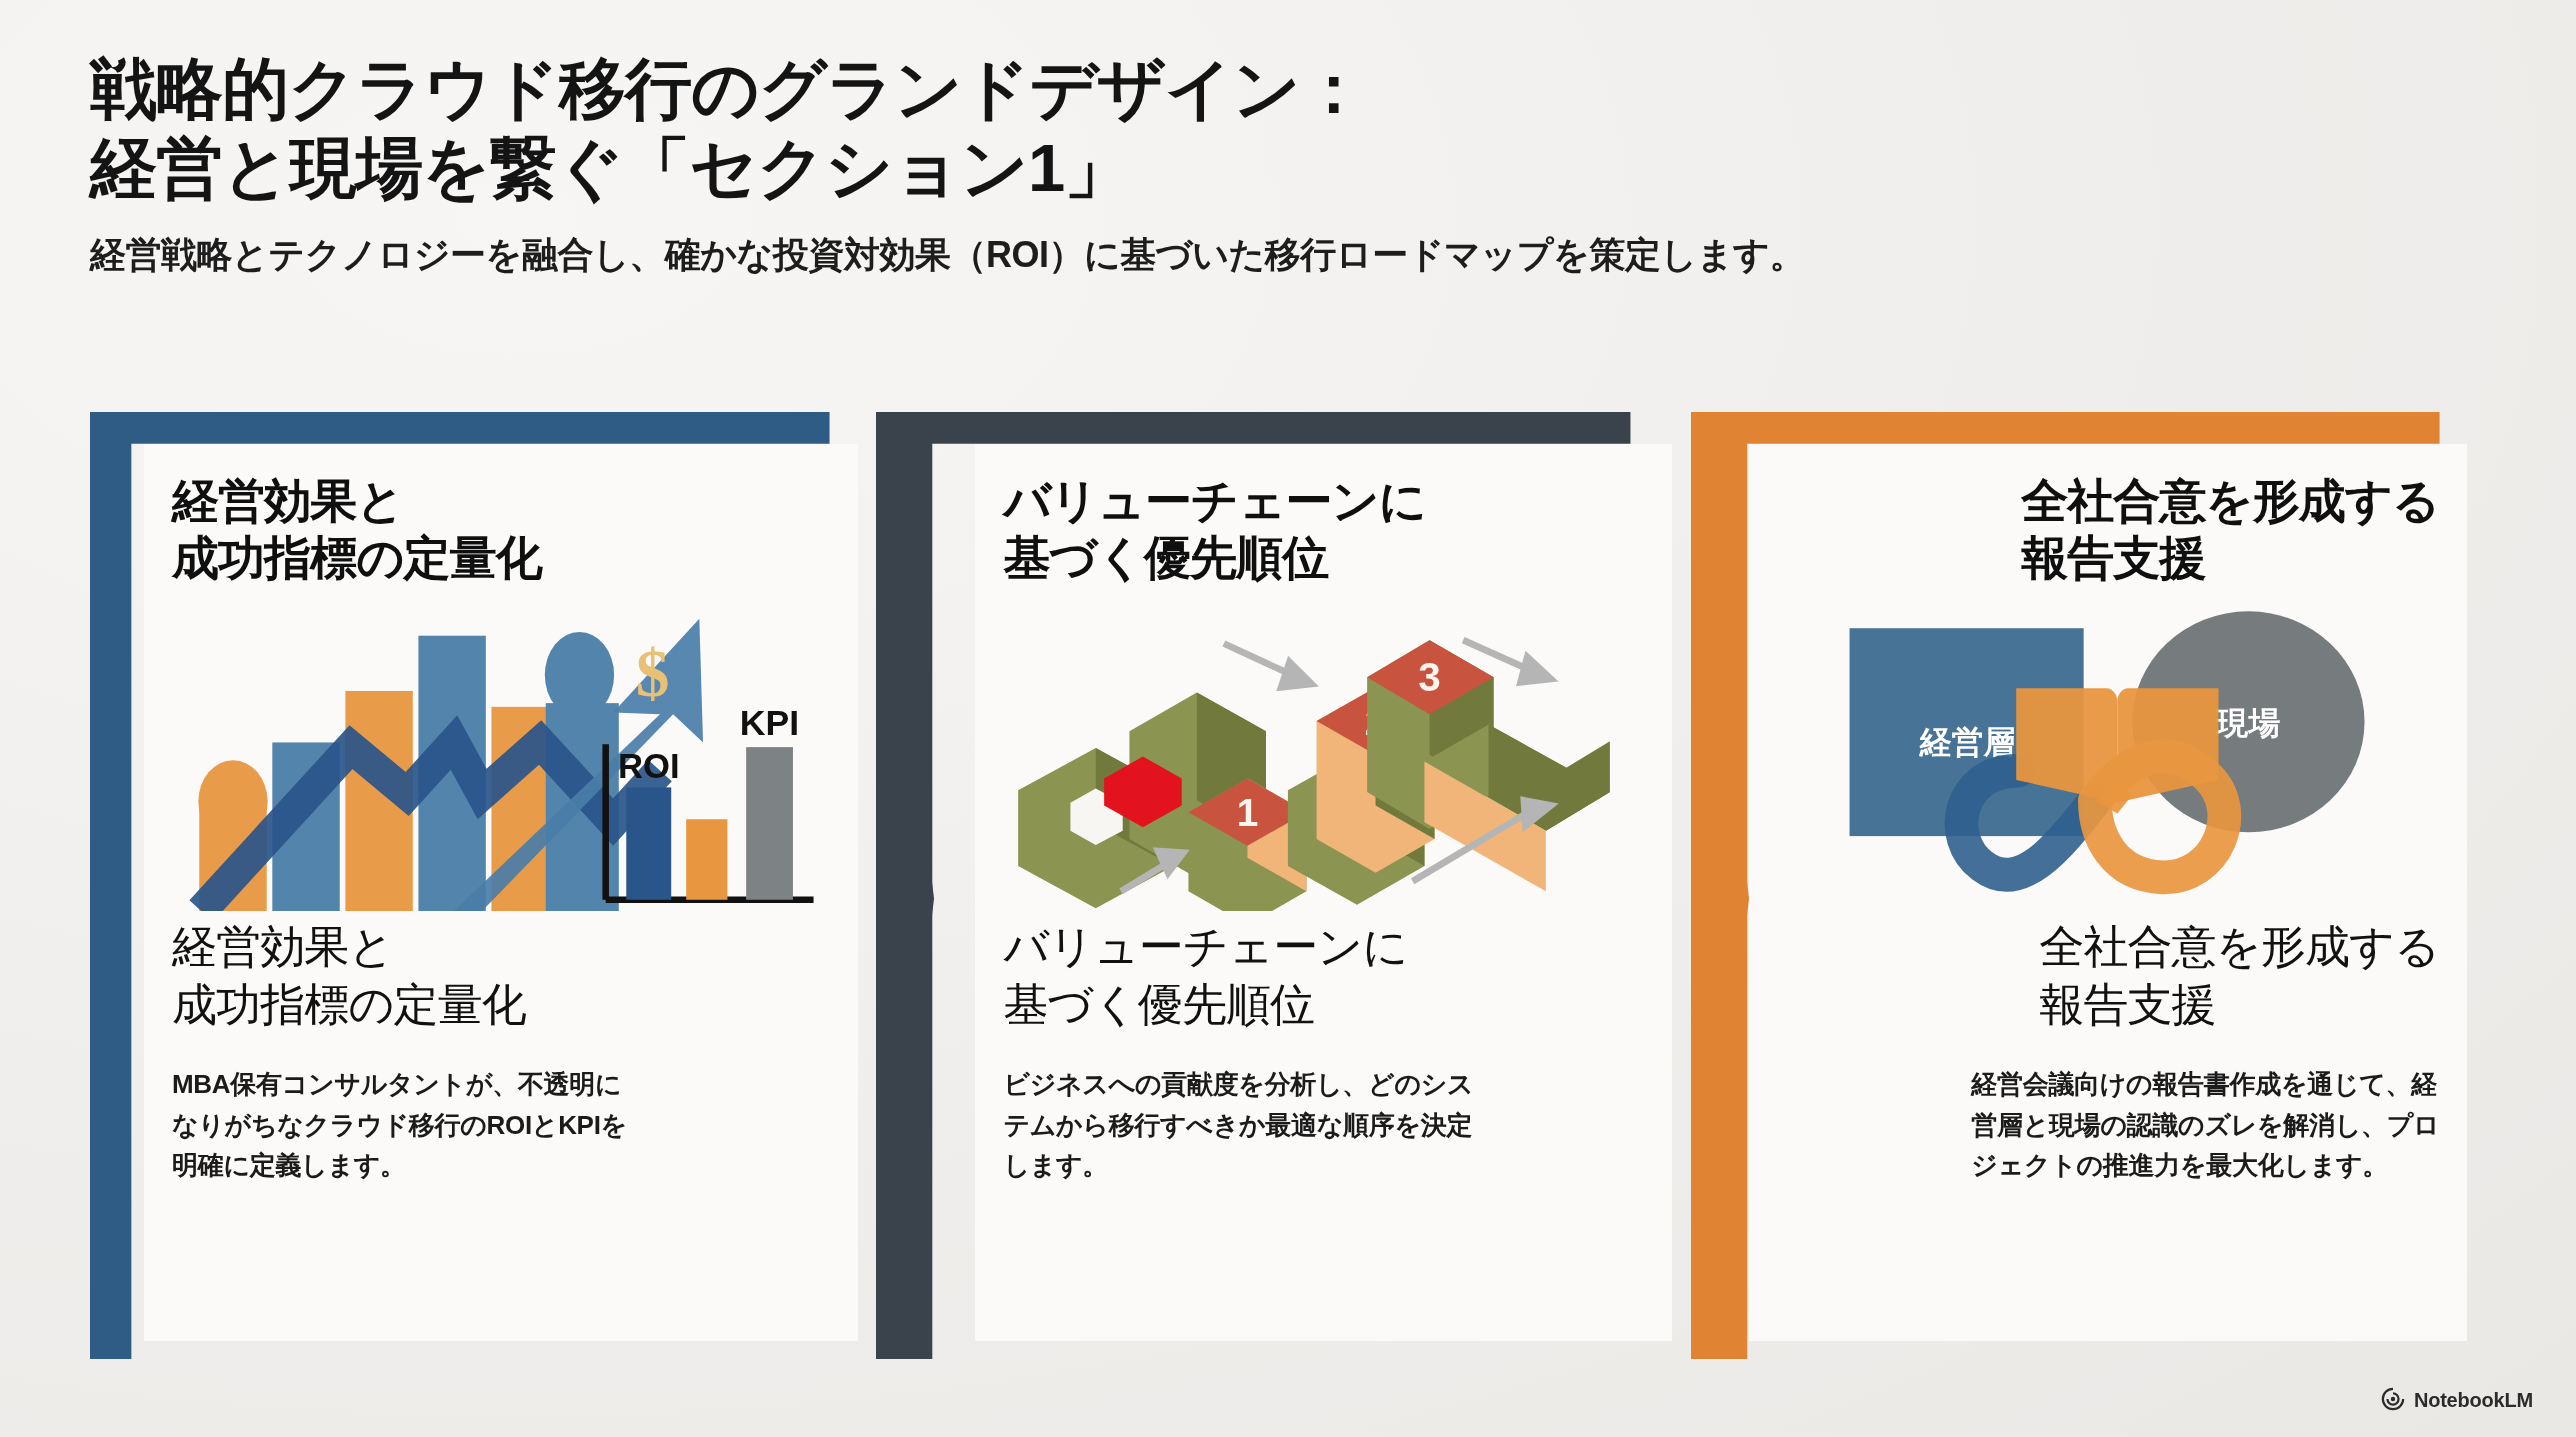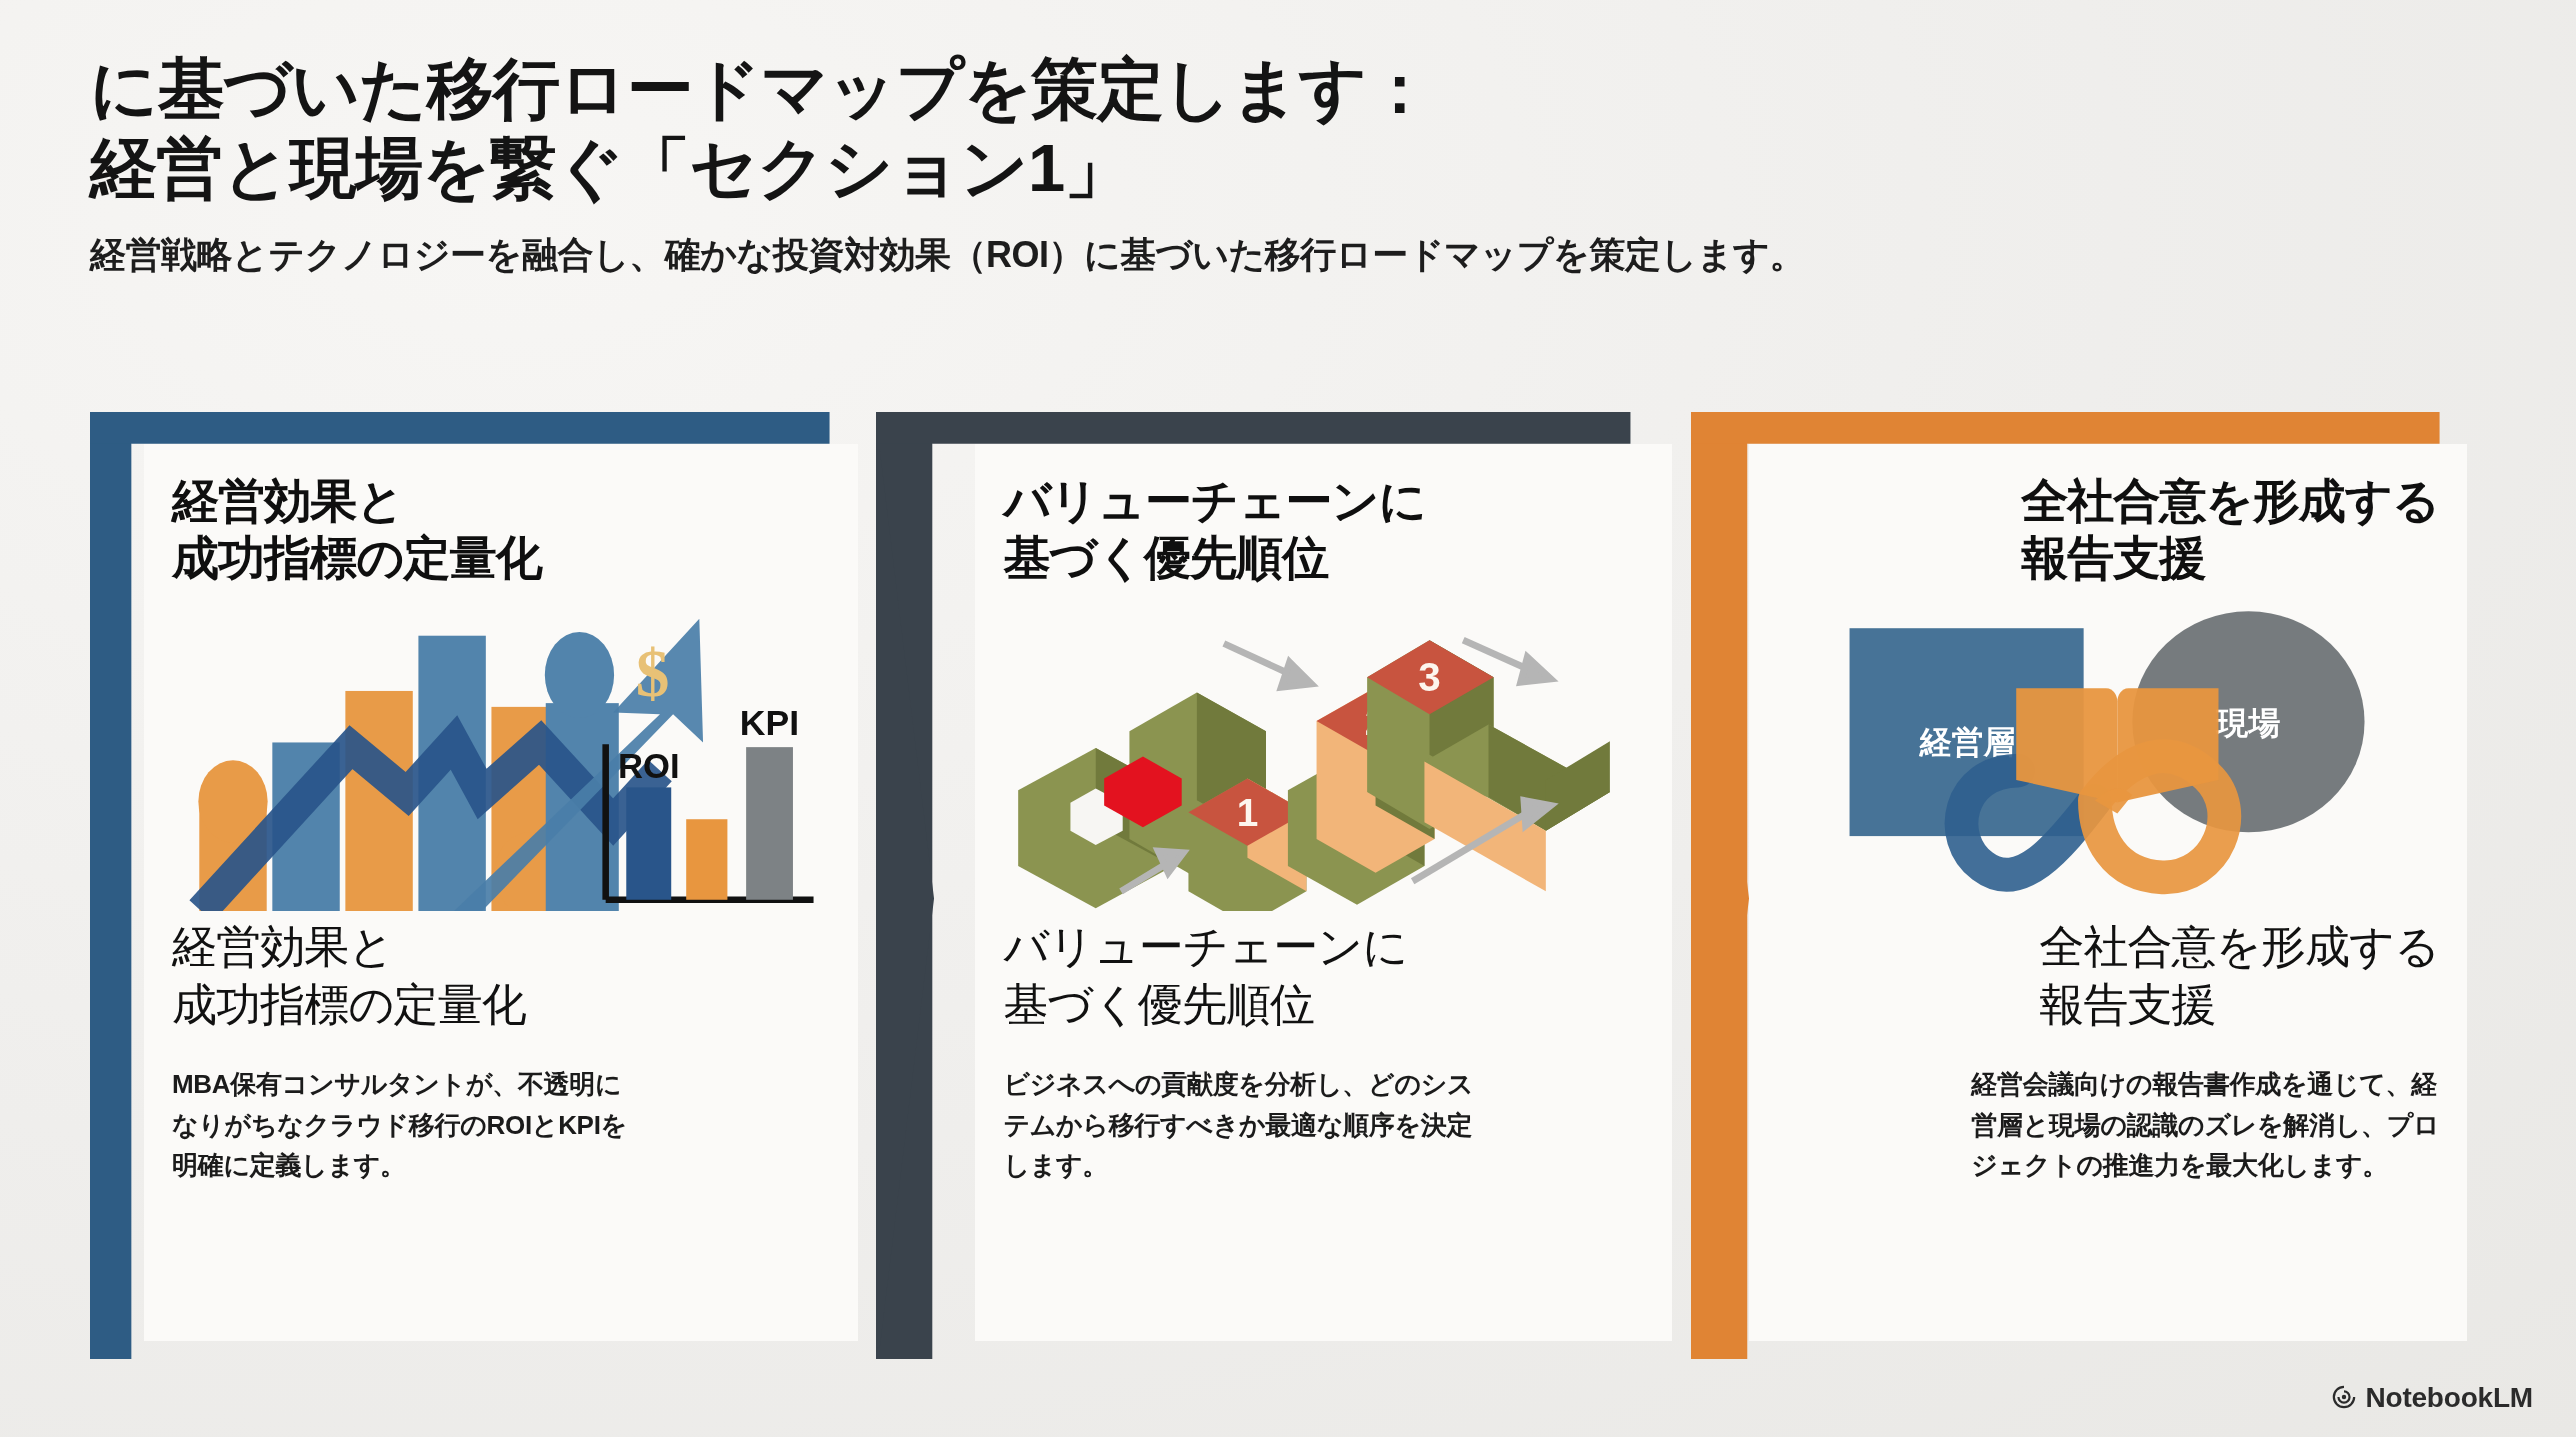--- a/index.html
+++ b/index.html
@@ -74,29 +74,29 @@
     line-height: 1.55; letter-spacing: -0.3px;
     white-space: pre-line;
   }
 
   
   .watermark {
     position: absolute; right: 43px; bottom: 24px;
     display: flex; align-items: center; gap: 9.4px;
     color: #2b2b2b;
   }
-  .watermark .wm-label { font-size: 28px; font-weight: 600; letter-spacing: -0.2px; }
+  .watermark .wm-label { font-size: 20px; font-weight: 600; letter-spacing: -0.2px; }
 </style>
 </head>
 <body>
 
 <div id="slide">
 
   <div class="header">
-    <div class="title-line">に基づいた移行ロードマップを策定します：</div>
+    <div class="title-line">戦略的クラウド移行のグランドデザイン：</div>
     <div class="title-line">経営と現場を繋ぐ「セクション1」</div>
     <div class="subtitle">経営戦略とテクノロジーを融合し、確かな投資対効果（ROI）に基づいた移行ロードマップを策定します。</div>
   </div>
 
   <div class="cards">
 
     <div class="card c1">
       <div class="frame">
         <svg viewBox="0 0 830 1012" preserveAspectRatio="none" aria-hidden="true">
           <path d="M0,0 H790 V34 H44 V1012 H0 Z" fill="#2e5c84"></path>

